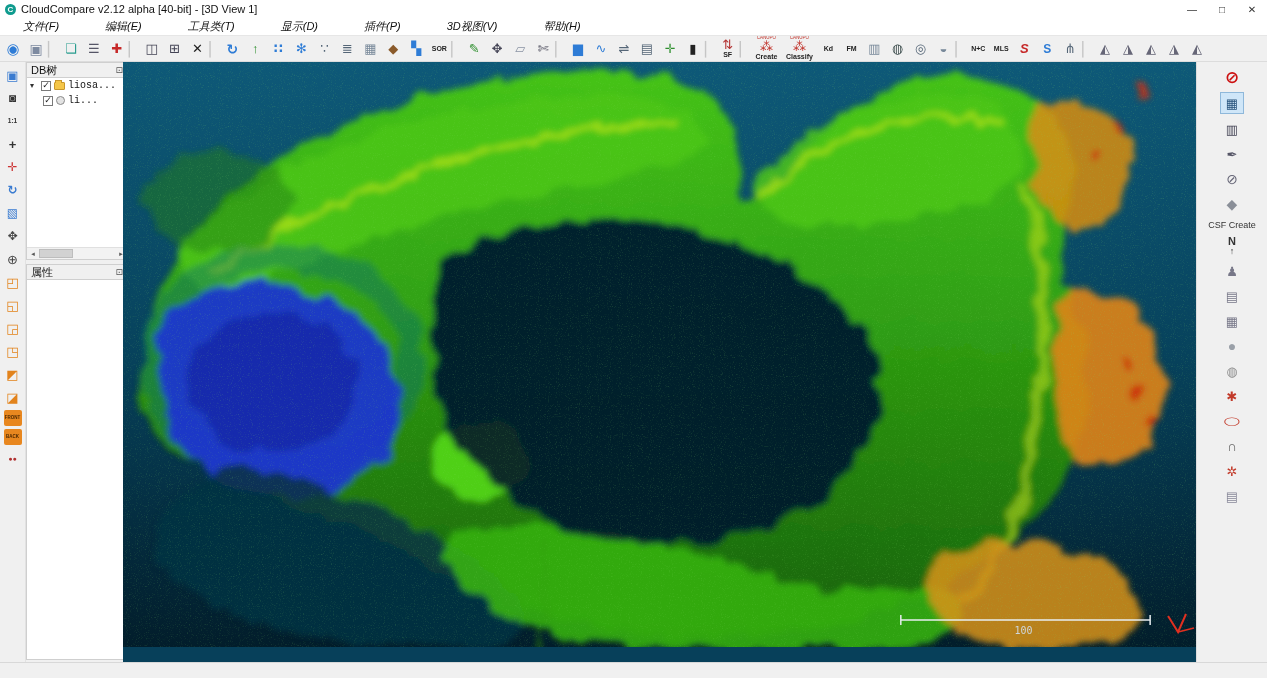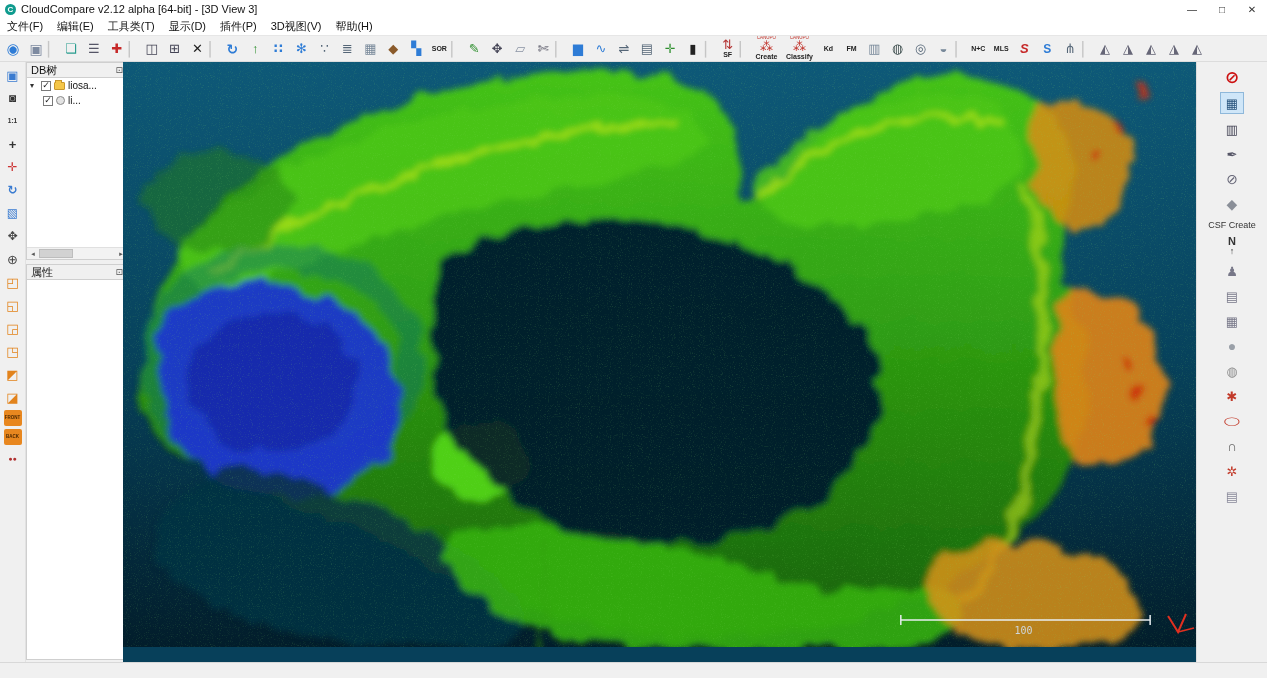--- a/index.html
+++ b/index.html
@@ -13,21 +13,21 @@
               display:flex; align-items:center; gap:5px; padding-left:5px; }
   .logo { width:11px; height:11px; border-radius:50%; background:#0f9b8e; color:#fff;
           font-size:8px; font-weight:bold; display:flex; align-items:center; justify-content:center; }
   .title { font-size:11px; white-space:nowrap; }
   .wctrls { margin-left:auto; display:flex; height:100%; }
   .wbtn { width:30px; display:flex; align-items:center; justify-content:center; font-size:10px; color:#333; }
 
   
   .menubar { position:absolute; top:18px; left:0; right:0; height:18px; background:#fff;
              display:flex; align-items:center; border-bottom:1px solid #e6e6e6; }
-  .menu-item { padding:0 7px; font-size:11px; white-space:nowrap; }
+  .menu-item { padding:0 23px; font-size:11px; white-space:nowrap;font-style:italic; }
 
   
   .toolbar { position:absolute; top:36px; left:0; right:0; height:26px; background:#f0f0f0;
              display:flex; align-items:center; padding:0 2px; gap:1px;
              border-bottom:1px solid #dcdcdc; overflow:hidden; }
   .tbi { min-width:22px; height:24px; display:flex; flex-direction:column; align-items:center;
          justify-content:center; font-size:13px; line-height:1; flex:0 0 auto; }
   .tbg { font-size:4.5px; color:#c03028; line-height:1; }
   .tbl { font-size:7px; font-weight:bold; color:#222; line-height:1.1; }
   .tbglyph { line-height:1; }
@@ -56,21 +56,21 @@
   .trow.child { padding-left:16px; }
   .caret { font-size:8px; color:#333; width:8px; flex:0 0 auto; }
   .cb { flex:0 0 auto; width:10px; height:10px; border:1px solid #7a7a7a; background:#fff;
         font-size:9px; line-height:9px; display:flex; align-items:center; justify-content:center; color:#222; }
   .folder { flex:0 0 auto; width:11px; height:8px; background:#f5c648; border:1px solid #c9972b;
             border-radius:1px; position:relative; }
   .folder::before { content:""; position:absolute; top:-3px; left:0; width:5px; height:2px;
                     background:#f5c648; border:1px solid #c9972b; border-bottom:none; }
   .cloudicon { flex:0 0 auto; width:9px; height:9px; border:1px solid #8a8a8a; border-radius:50%;
                background:#e3e3e3; }
-  .tlabel { overflow:hidden; text-overflow:ellipsis; }
+  .tlabel { overflow:hidden; text-overflow:ellipsis;font-family:Liberation Mono, monospace; }
   .hscroll { position:absolute; left:0; right:0; bottom:0; height:12px; background:#f2f2f2;
              border-top:1px solid #e0e0e0; display:flex; align-items:center; }
   .sarrow { width:12px; text-align:center; font-size:7px; color:#555; }
   .strack { flex:1; height:100%; position:relative; }
   .sthumb { position:absolute; left:0; top:1px; bottom:1px; width:45%; background:#d2d2d2;
             border:1px solid #bdbdbd; }
 
   
   .viewport { position:absolute; left:123px; top:62px; right:71px; bottom:16px; background:#07405a; }
   .banner { height:15px; background:#b8c731; color:#17220a;
@@ -90,21 +90,21 @@
   .statusbar { position:absolute; left:0; right:0; bottom:0; height:16px; background:#f0f0f0;
                border-top:1px solid #d8d8d8; }
 </style>
 </head>
 <body>
 
 <div class="app">
 
   <div class="titlebar">
     <span class="logo">C</span>
-    <span class="title">CloudCompare v2.12 alpha [64-bit] - [3D View 3]</span>
+    <span class="title">CloudCompare v2.12 alpha [40-bit] - [3D View 1]</span>
     <span class="wctrls">
       <span class="wbtn">—</span>
       <span class="wbtn">□</span>
       <span class="wbtn">✕</span>
     </span>
   </div>
 
   <div class="menubar">
       <span class="menu-item">文件(F)</span>
       <span class="menu-item">编辑(E)</span>

